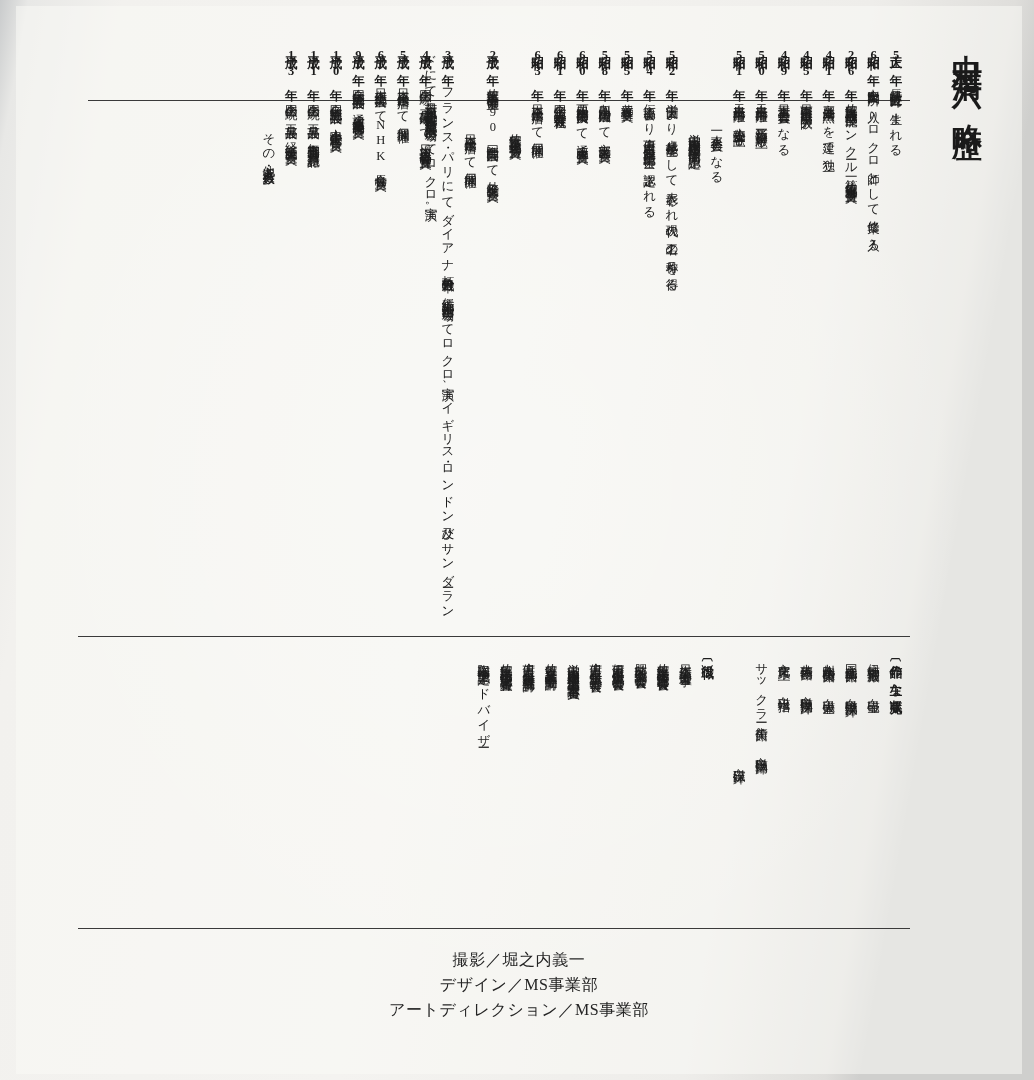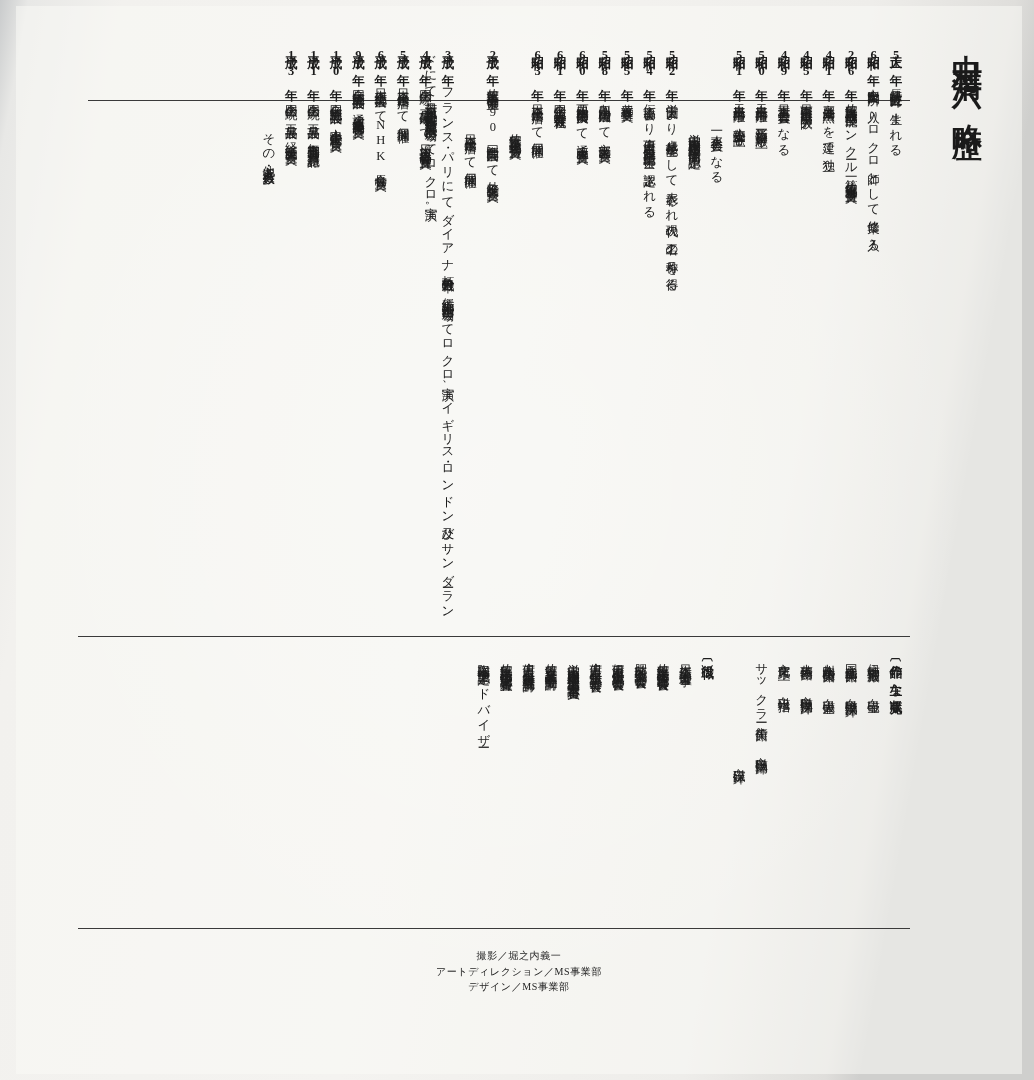--- a/index.html
+++ b/index.html
@@ -86,21 +86,21 @@
     font-weight: 600;
   }
 
   
   .colophon {
     position: absolute;
     left: 0;
     right: 0;
     top: 942px;
     text-align: center;
-    font-size: 10px;
+    font-size: 16px;
     line-height: 1.55;
     color: #242424;
     letter-spacing: 0.6px;
   }
 
   .hr-top  { left: 72px;  width: 822px; top: 94px; }
   .hr-mid  { left: 62px;  width: 832px; top: 630px; }
   .hr-bot  { left: 62px;  width: 832px; top: 922px; }
 </style>
 </head>
@@ -163,18 +163,18 @@
         <div class="line" style="right: 418.16px; top: 648px; max-height: 260px; white-space: normal;"><span>伊万里・有田焼伝統工芸士会会長</span></div>
         <div class="line" style="right: 440.56px; top: 648px; max-height: 260px; white-space: normal;"><span>労働大臣検定陶磁器成型伝統工芸士認定審査員</span></div>
         <div class="line" style="right: 462.96px; top: 648px; max-height: 260px; white-space: normal;"><span>佐賀県立窯業大学非常勤講師</span></div>
         <div class="line" style="right: 485.36px; top: 648px; max-height: 260px; white-space: normal;"><span>伊万里・有田焼後継者育成講師</span></div>
         <div class="line" style="right: 507.76px; top: 648px; max-height: 260px; white-space: normal;"><span>佐賀県陶磁器技能士認定審査員</span></div>
         <div class="line" style="right: 530.16px; top: 648px; max-height: 260px; white-space: normal;"><span>陶磁器技能士認定アドバイザー</span></div>
       </div>
 
     <div class="colophon">
       <div>撮影／堀之内義一</div>
+      <div>デザイン／MS事業部</div>
       <div>アートディレクション／MS事業部</div>
-      <div>デザイン／MS事業部</div>
     </div>
 
   </div>
 </div>
 
 </body></html>

